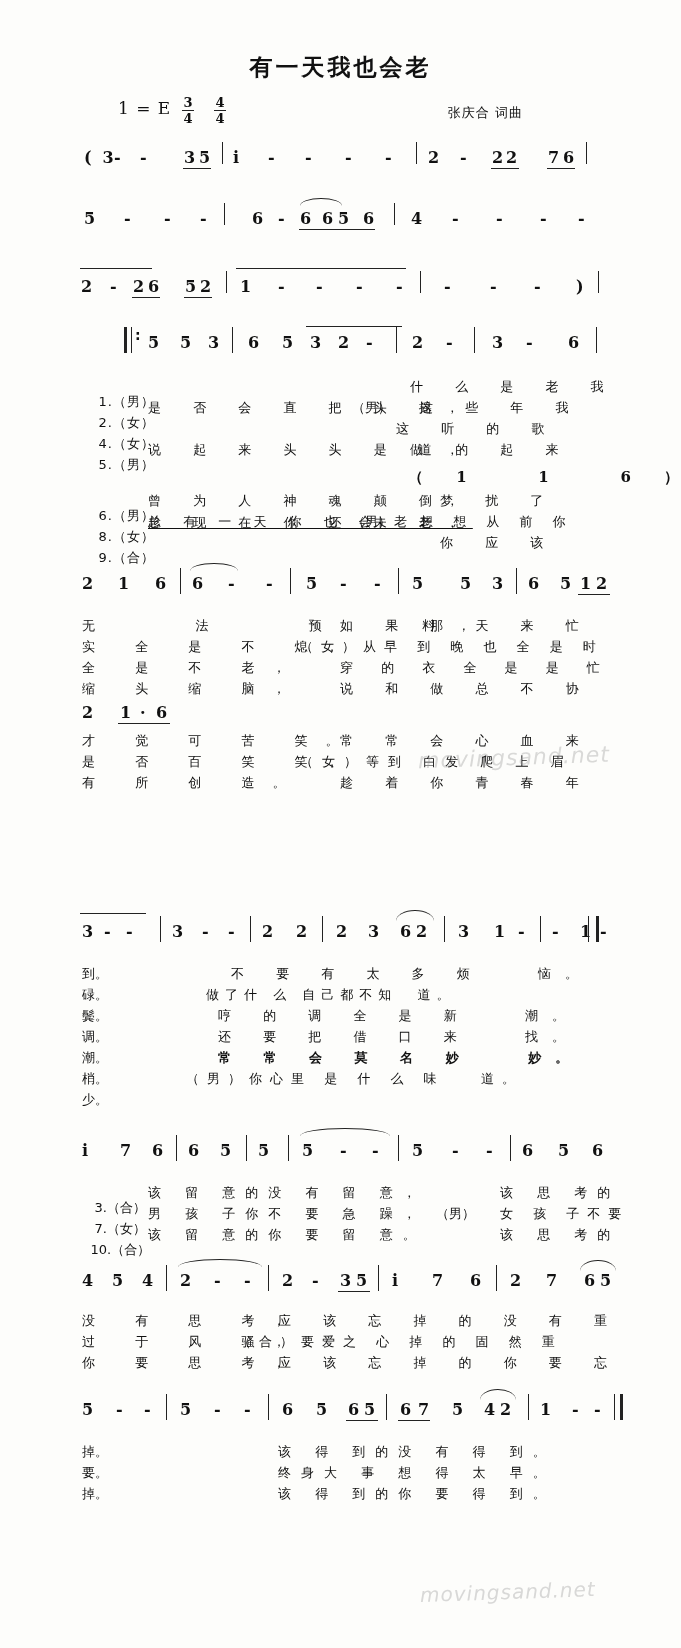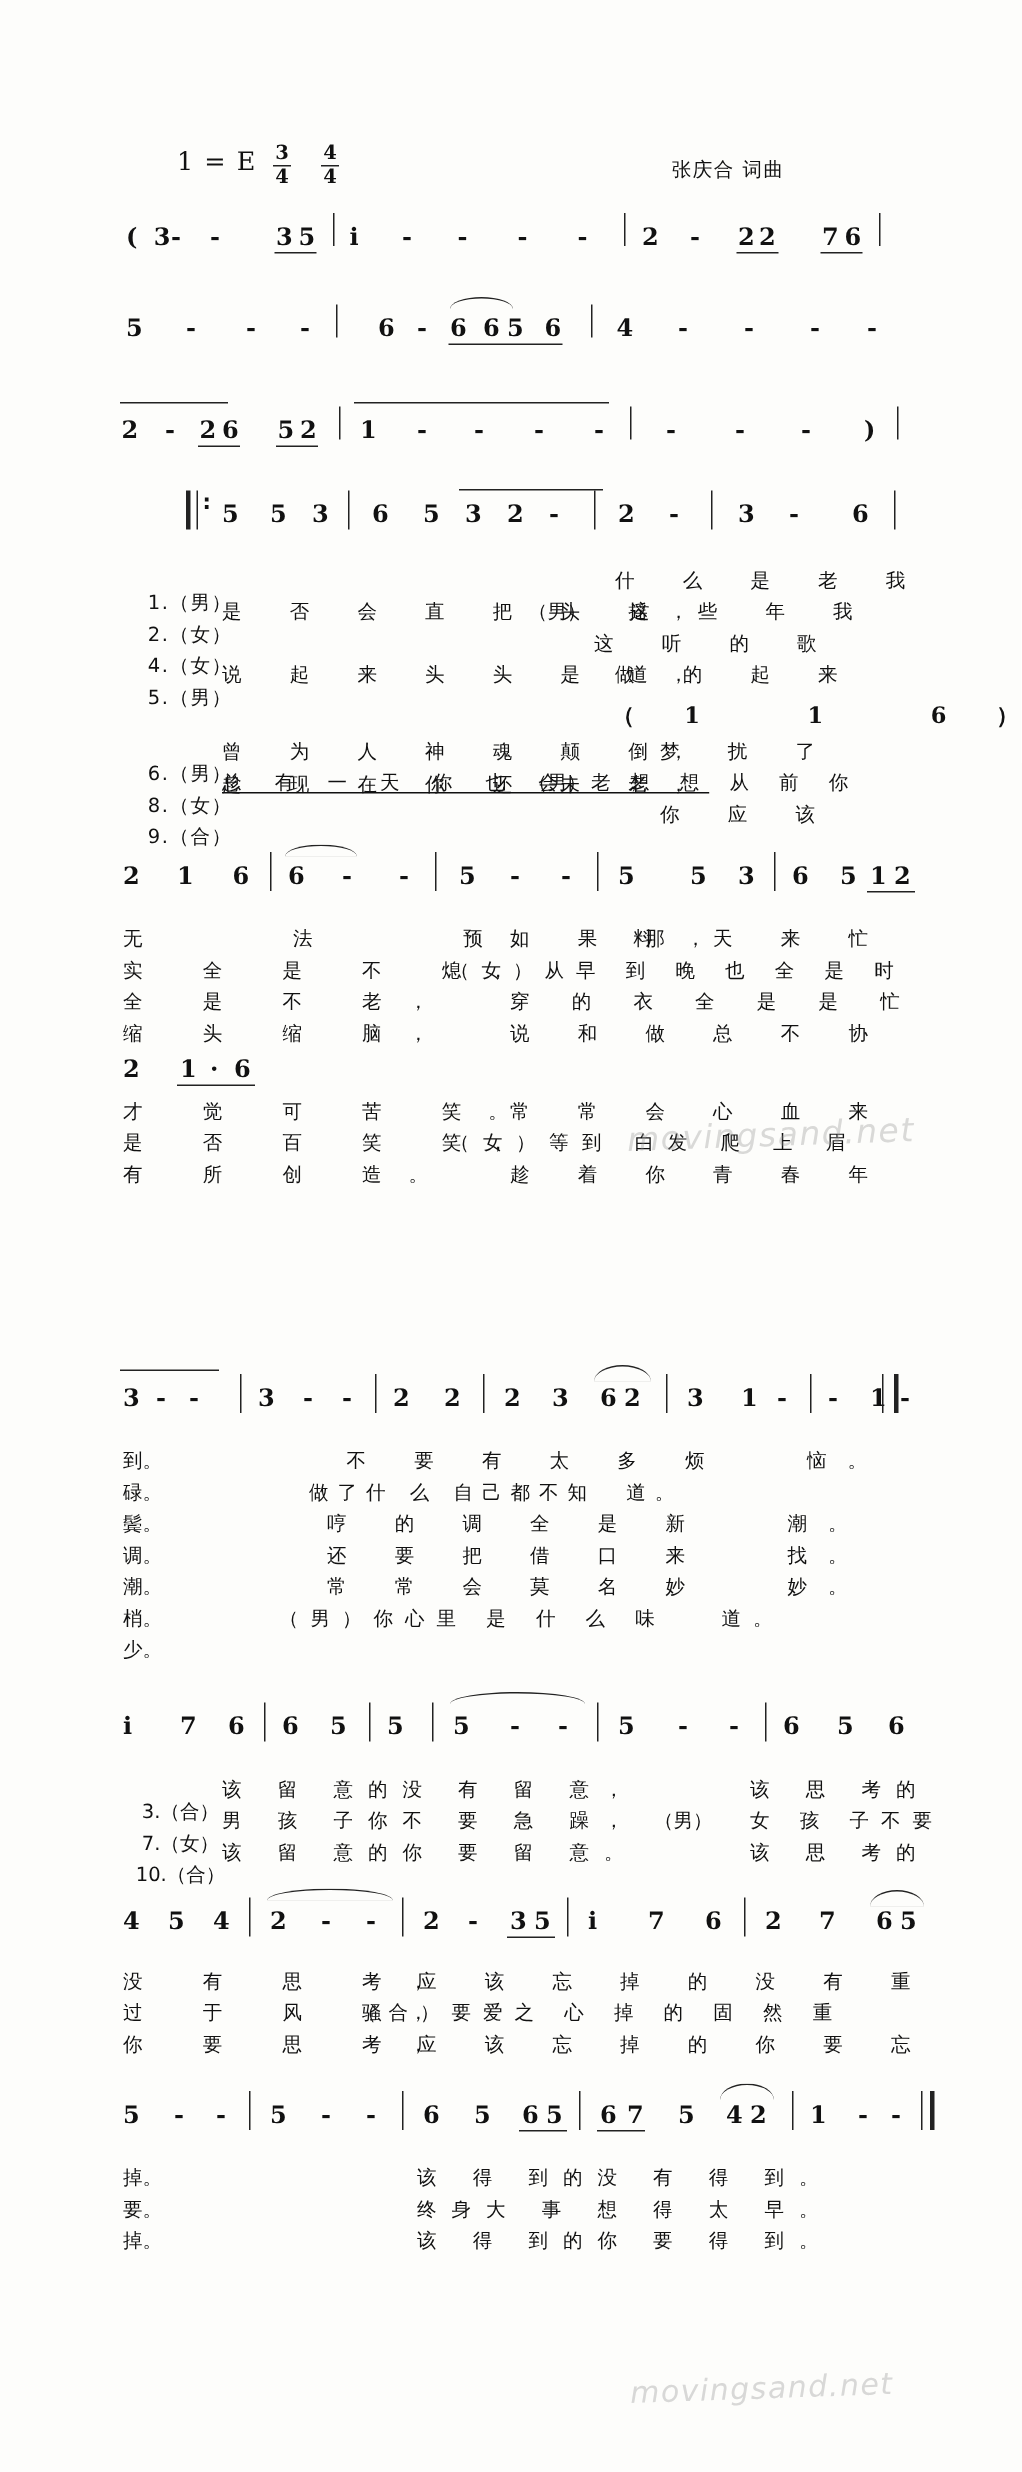--- a/index.html
+++ b/index.html
@@ -109,20 +109,21 @@
     letter-spacing: 1px;
     transform: rotate(-2deg);
     pointer-events: none;
   }
 </style>
 </head>
 <body>
 
 <div class="sheet">
 
+  <div class="title">有一天我也会老</div>
   <div class="keysig">1 = E</div>
 
   <div class="meter" id="meter1">
     <span class="num">3</span>
     <span style="display:block;width:12px;height:1px;background:#222;margin:1px auto;"></span>
     <span class="den">4</span>
   </div>
 
   <div class="meter" id="meter2">
     <span class="num">4</span>
@@ -351,21 +352,21 @@
   <div class="lrow" style="top:986px; left:82px;">碌。</div>
   <div class="lrow" style="top:986px; left:206px; letter-spacing:6px;">做了什 么 自己都不知  道。</div>
 
   <div class="lrow" style="top:1007px; left:82px;">鬓。</div>
   <div class="lrow" style="top:1007px; left:218px; letter-spacing:14px;">哼 的 调 全 是 新   潮。</div>
 
   <div class="lrow" style="top:1028px; left:82px;">调。</div>
   <div class="lrow" style="top:1028px; left:218px; letter-spacing:14px;">还 要 把 借 口 来   找。</div>
 
   <div class="lrow" style="top:1049px; left:82px;">潮。</div>
-  <div class="lrow" style="top:1049px; left:218px; letter-spacing:14px;">常 常 会 莫 名 妙   妙。</div>
+  <div class="lrow" style="top:1049px; left:218px; letter-spacing:14px;font-weight:bold;">常 常 会 莫 名 妙   妙。</div>
 
   <div class="lrow" style="top:1070px; left:82px;">梢。</div>
   <div class="lrow" style="top:1070px; left:186px; letter-spacing:8px;">（男）你心里 是 什 么 味   道。</div>
 
   <div class="lrow" style="top:1091px; left:82px;">少。</div>
 
   <div class="mrow" style="top:1141px; left:82px;">i</div>
   <div class="mrow" style="top:1141px; left:120px;">7</div>
   <div class="mrow" style="top:1141px; left:152px;">6</div>
   <div class="barline" style="top:1135px; left:176px; height:26px;"></div>

